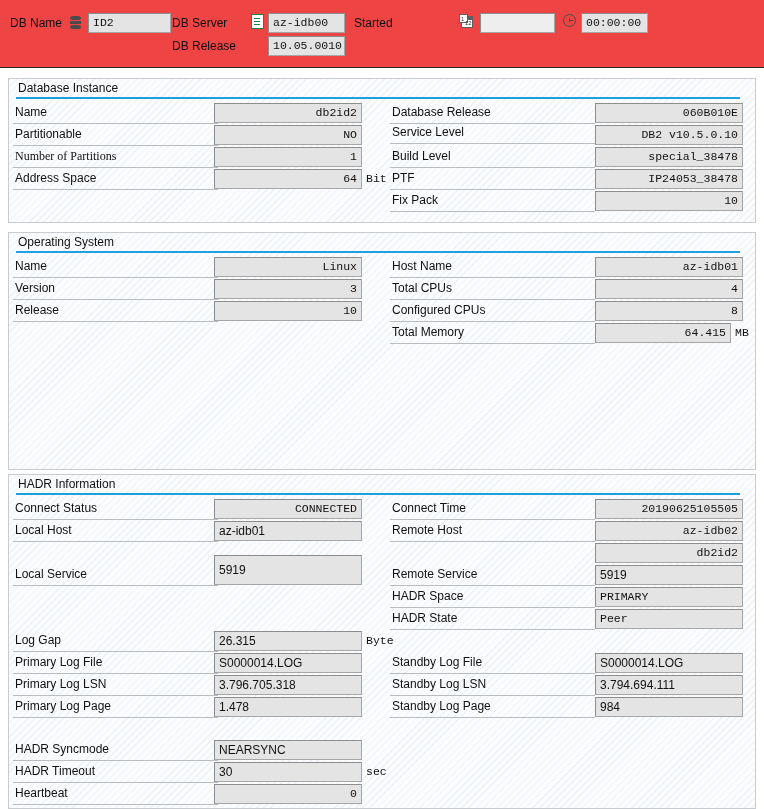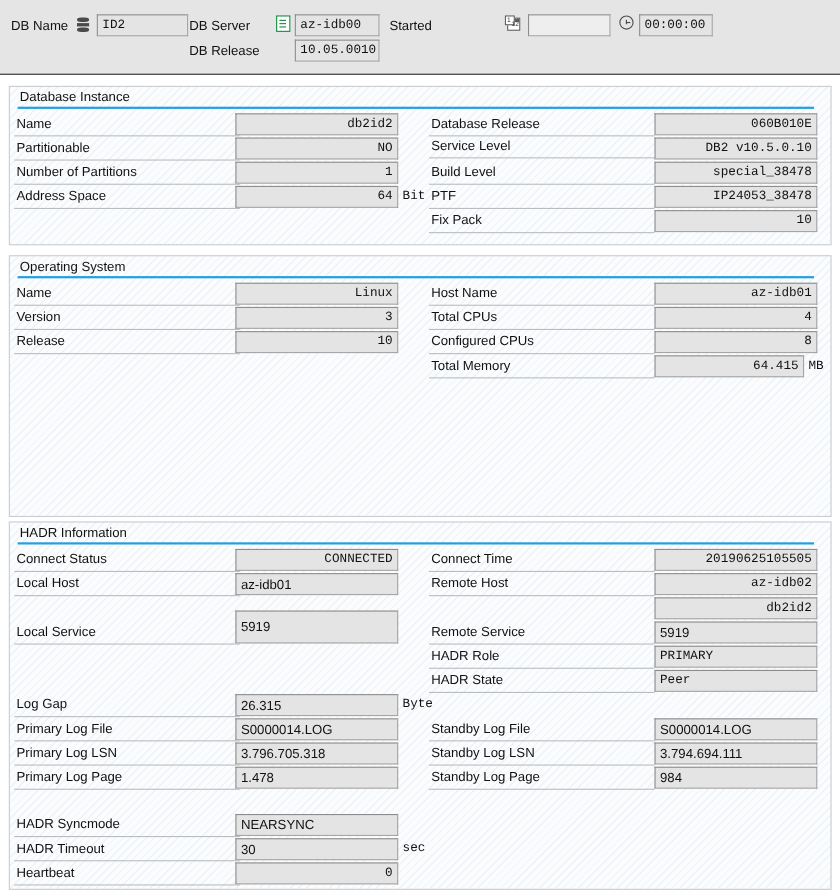--- a/index.html
+++ b/index.html
@@ -21,21 +21,21 @@
       rgba(180,198,215,0.18) 0px,
       rgba(180,198,215,0.18) 1px,
       rgba(255,255,255,0) 1px,
       rgba(255,255,255,0) 5px);
   }
 
   
   #header-band {
     position: absolute; left: 0; top: 0;
     width: 764px; height: 68px;
-    background: #e5e5e5;
+    background: #ef4444;
     border-bottom: 1px solid #2b2b2b;
   }
   .hrow { position: absolute; height: 22px; display: flex; align-items: center; }
   .hlabel {
     font-size: 12px; color: #111; white-space: nowrap;
   }
 
   
   .fld {
     height: 20px;
@@ -193,21 +193,21 @@
   <div class="panel-inner hatch"></div>
   <div class="group-title" style="left:10px; top:3px;">Database Instance</div>
   <div class="group-rule" style="left:8px; top:19px; width:724px;"></div>
 
   <div class="lbl" style="left:5px; top:24px; width:205px;">Name</div>
   <div class="fld right mono fldpos" style="left:206px; top:25px; width:148px;">db2id2</div>
 
   <div class="lbl" style="left:5px; top:46px; width:205px;">Partitionable</div>
   <div class="fld right mono fldpos" style="left:206px; top:47px; width:148px;padding-left:16px;">NO</div>
 
-  <div class="lbl" style="left:5px; top:68px; width:205px;">Number of Partitions</div>
+  <div class="lbl" style="left:5px; top:68px; width:205px;font-family:Liberation Serif, serif;">Number of Partitions</div>
   <div class="fld right mono fldpos" style="left:206px; top:69px; width:148px;">1</div>
 
   <div class="lbl" style="left:5px; top:90px; width:205px;">Address Space</div>
   <div class="fld right mono fldpos" style="left:206px; top:91px; width:148px;">64</div>
   <div class="unit" style="left:358px; top:91px;">Bit</div>
 
   <div class="lbl" style="left:382px; top:24px; width:205px;">Database Release</div>
   <div class="fld right mono fldpos" style="left:587px; top:25px; width:148px;">060B010E</div>
 
   <div class="lbl" style="left:382px; top:44px; width:205px;">Service Level</div>
@@ -292,21 +292,21 @@
   <div class="fld right mono fldpos" style="left:587px; top:25px; width:148px;">20190625105505</div>
 
   <div class="lbl" style="left:382px; top:46px; width:205px;">Remote Host</div>
   <div class="fld right mono fldpos" style="left:587px; top:47px; width:148px;">az-idb02</div>
 
   <div class="fld right mono fldpos" style="left:587px; top:69px; width:148px;">db2id2</div>
 
   <div class="lbl" style="left:382px; top:90px; width:205px;">Remote Service</div>
   <div class="fld left fldpos" style="left:587px; top:91px; width:148px;">5919</div>
 
-  <div class="lbl" style="left:382px; top:112px; width:205px;">HADR Role</div>
+  <div class="lbl" style="left:382px; top:112px; width:205px;">HADR Space</div>
   <div class="fld left mono fldpos" style="left:587px; top:113px; width:148px;">PRIMARY</div>
 
   <div class="lbl" style="left:382px; top:134px; width:205px;">HADR State</div>
   <div class="fld left mono fldpos" style="left:587px; top:135px; width:148px;">Peer</div>
 
   <div class="lbl" style="left:382px; top:178px; width:205px;">Standby Log File</div>
   <div class="fld left fldpos" style="left:587px; top:179px; width:148px;">S0000014.LOG</div>
 
   <div class="lbl" style="left:382px; top:200px; width:205px;">Standby Log LSN</div>
   <div class="fld left fldpos" style="left:587px; top:201px; width:148px;">3.794.694.111</div>

